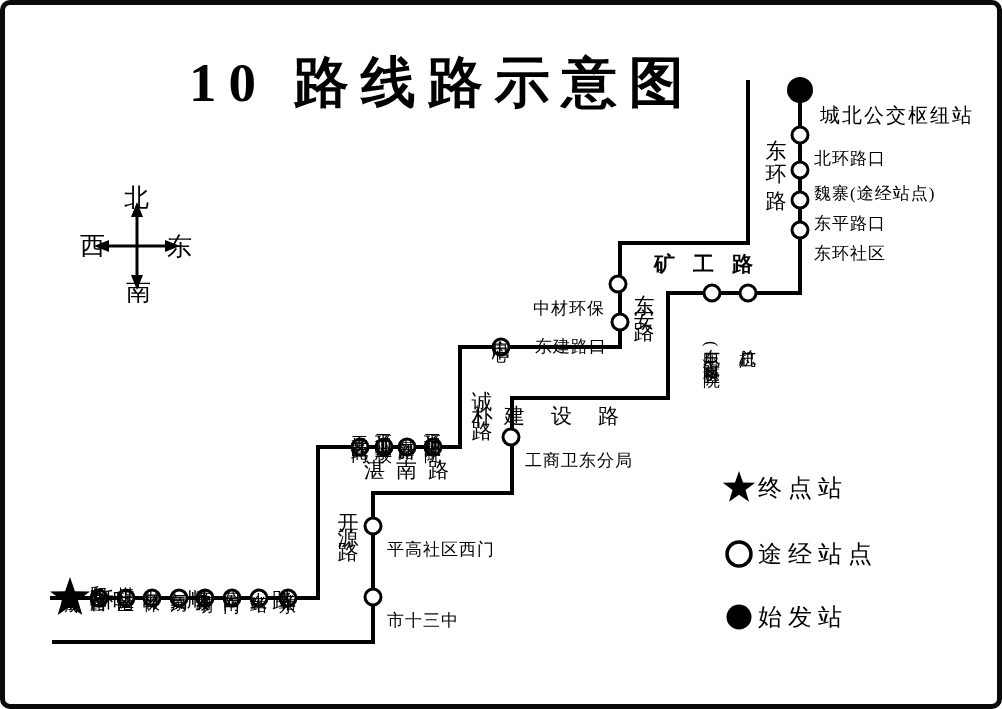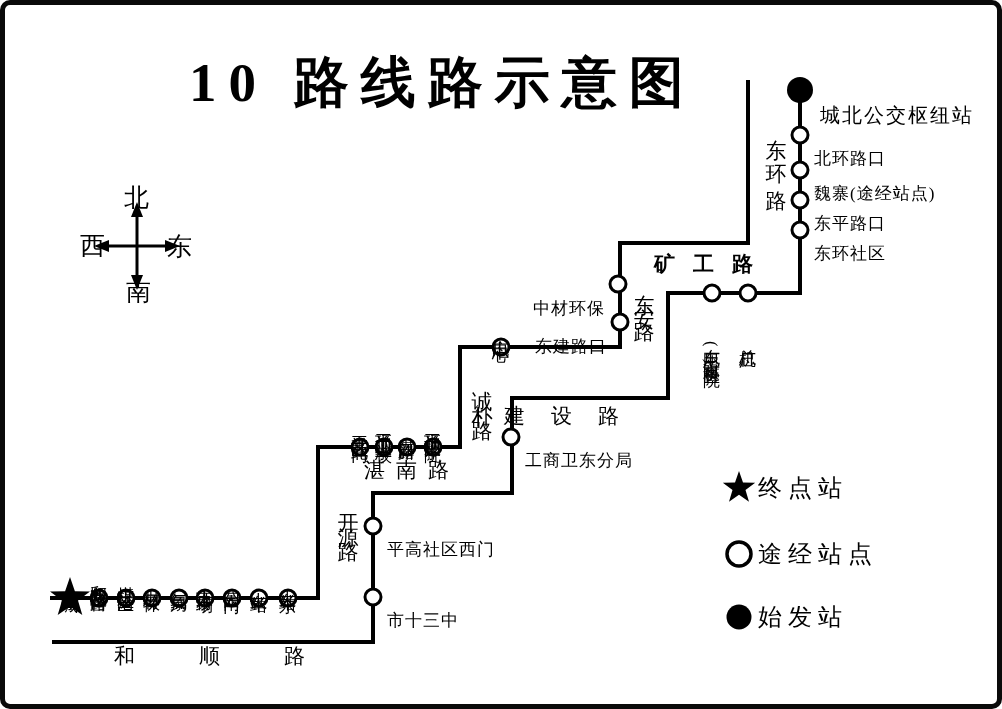--- a/index.html
+++ b/index.html
@@ -81,21 +81,21 @@
       <div class="slabel up" style="left: 90px; bottom: 124px;">和顺路友善路口</div>
       <div class="slabel right big" style="left: 820px; top: 80px;">城北公交枢纽站</div>
       <div class="slabel up" style="left: 61px; bottom: 124px;">中骏世界城</div>
       <div class="road v" style="left: 765px; top: 122px; letter-spacing: 26px;">东环路</div>
       <div class="road h" style="left: 654px; top: 254px; letter-spacing: 18px; font-weight: bold;">矿工路</div>
       <div class="road v" style="left: 633px; top: 277px; letter-spacing: 14px;">东安路</div>
       <div class="road h" style="left: 504px; top: 361px; letter-spacing: 26px; margin-top: 45px;">建设路</div>
       <div class="road v" style="left: 471px; top: 374px; letter-spacing: 15px;">诚朴路</div>
       <div class="road h" style="left: 364px; top: 460px; letter-spacing: 11px;">湛南路</div>
       <div class="road v" style="left: 337px; top: 497px; letter-spacing: 14px;">开源路</div>
-      <div class="road h" style="left: 102px; top: 646px; letter-spacing: 64px; margin-left: 12px;">和顺路</div>
+      <div class="road h" style="left: 102px; top: 590px; letter-spacing: 64px;">和顺路</div>
     </div>
 
   <div class="title">10 路线路示意图</div>
 
   <svg style="position:absolute;left:80px;top:190px;" width="120" height="112" viewBox="0 0 120 112">
     <line x1="57" y1="22" x2="57" y2="90" stroke="#000" stroke-width="3"></line>
     <line x1="24" y1="56" x2="90" y2="56" stroke="#000" stroke-width="3"></line>
     <polygon points="57,12 51,27 63,27" fill="#000"></polygon>
     <polygon points="57,100 51,85 63,85" fill="#000"></polygon>
     <polygon points="14,56 29,50 29,62" fill="#000"></polygon>

